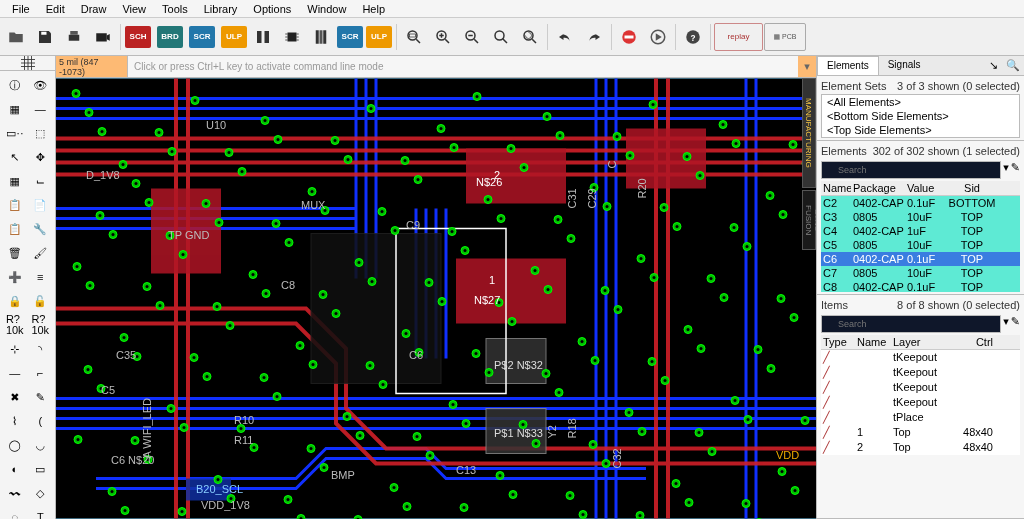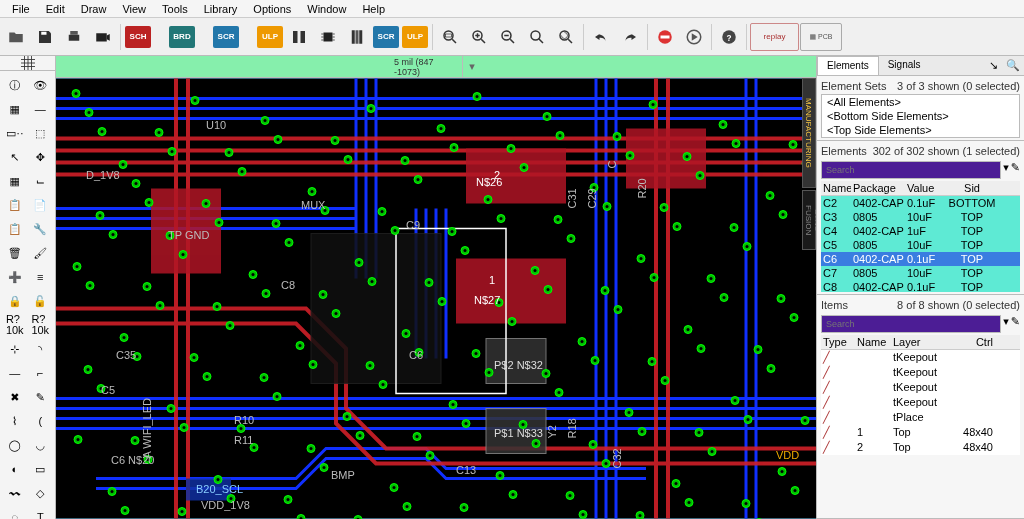--- a/index.html
+++ b/index.html
@@ -11,38 +11,38 @@
 .tbtn svg { width:18px; height:18px; }
 .sep { width:1px; height:26px; background:#ccc; margin:0 2px; }
 .badge { width:28px; height:22px; display:flex; align-items:center; justify-content:center; font-size:8px; font-weight:bold; color:#fff; border-radius:2px; }
 .lower { display:flex; height:463px; }
 .palette { width:56px; background:#f4f4f4; border-right:1px solid #bbb; display:flex; flex-direction:column; }
 .grid-icon { height:26px; border-bottom:1px solid #bbb; display:flex; align-items:center; justify-content:center; }
 .tool-grid { flex:1; display:grid; grid-template-columns:1fr 1fr; gap:0; padding:2px; }
 .tcell { display:flex; align-items:center; justify-content:center; height:24px; }
 .tcell svg,.tcell span { font-size:14px; }
 .canvas-wrap { flex:1; display:flex; flex-direction:column; background:#ddd; }
-.cmdrow { height:22px; display:flex; align-items:center; background:#86efac; border-bottom:1px solid #bbb;justify-content:center; }
+.cmdrow { height:22px; display:flex; align-items:center; background:#fdba74; border-bottom:1px solid #bbb; }
 .coord { width:72px; font-size:9px; padding:0 3px; color:#333; border-right:1px solid #bbb; height:100%; display:flex; align-items:center;}
 .cmdline { flex:1; padding:0 6px; color:#999; font-size:10px; height:100%; display:flex; align-items:center; background:#f6f6f6; }
 .canvas { flex:1; background:#7dd3fc; position:relative; overflow:hidden; }
 .canvas svg { width:100%; height:100%; }
 .sidelabel { position:absolute; top:0; right:0; width:14px; background:#222; color:#ccc; font-size:8px; writing-mode:vertical-lr; text-align:center; padding:4px 1px; border:1px solid #555;}
 .sidelabel.a{top:0;height:110px;background:#333;color:#f5c542;}
 .sidelabel.b{top:112px;height:60px;background:#1a1a1a;color:#888;}
 .dm { width:208px; background:#f6f6f6; border-left:1px solid #bbb; display:flex; flex-direction:column; overflow:hidden;}
 .dm-title { height:20px; display:flex; align-items:center; justify-content:space-between; padding:0 4px; border-bottom:1px solid #bbb; font-size:10px; background:#eee;}
 .dm-title .icons { display:flex; gap:2px;}
 .tabs { display:flex; border-bottom:1px solid #bbb; background:#eaeaea;}
 .tab { padding:3px 9px; font-size:10px;}
 .tab.active { background:#fff; border-top:1px solid #bbb; border-left:1px solid #bbb; border-right:1px solid #bbb;}
 .pane { border-bottom:1px solid #bbb; padding:2px 4px;}
 .pane-hdr { display:flex; justify-content:space-between; font-size:9px; color:#333; padding:2px 0;}
 .srch-row{display:flex;gap:2px;margin:2px 0;}
-.srch{flex:1;height:18px;padding:0 4px;font-size:9px;color:#999;border:1px solid #bbb;background:#4c1d95;}
+.srch{flex:1;height:18px;padding:0 16px;font-size:9px;color:#999;border:1px solid #bbb;background:#0f172a;}
 .list{background:#fff;border:1px solid #bbb;font-size:9px;max-height:54px;overflow:auto;}
 .list div{padding:1px 5px;}
 .thdr{display:flex;background:#eee;font-size:9px;border-bottom:1px solid #ccc;}
 .thdr span,.trow span{padding:1px 2px;overflow:hidden;white-space:nowrap;}
 .trow{display:flex;font-size:9px;}
 .trow.sel{background:#3a7de0;color:#fff;}
 .c1{width:30px}.c2{width:54px}.c3{width:40px}.c4{width:54px;text-align:center;}
 .i1{width:34px}.i2{width:36px}.i3{width:56px}.i4{width:48px;text-align:right;}
 svg.ico{width:14px;height:14px;}
 </style>
@@ -79,21 +79,21 @@
         <rect x="7" y="4" width="10" height="5" fill="#555"></rect>
       </svg>
     </div>
   <div class="tbtn">
       <svg viewBox="0 0 24 24">
         <rect x="3" y="7" width="14" height="11" fill="#222"></rect>
         <path d="M17 10l4-2v9l-4-2z" fill="#222"></path>
       </svg>
     </div>
   <div class="sep"></div>
-  <div id="badges" style="display:flex;gap:16px">
+  <div id="badges" style="display:flex;gap:4px">
       <div class="tbtn">
         <div class="badge" style="background:#b22">SCH</div>
       </div>
       <div class="tbtn">
         <div class="badge" style="background:#277">BRD</div>
       </div>
       <div class="tbtn">
         <div class="badge" style="background:#27a">SCR</div>
       </div>
       <div class="tbtn">
@@ -322,20 +322,21 @@
         </div>
         <div class="tcell">
           <span style="font-size:11px;white-space:pre;line-height:1">T</span>
         </div>
       </div>
   </div>
 
   <div class="canvas-wrap">
     <div class="cmdrow">
       <div class="coord">5 mil (847 -1073)</div>
+      <div class="cmdline">Click or press Ctrl+L key to activate command line mode</div>
       <div style="width:18px;text-align:center;color:#666">▾</div>
     </div>
     <div class="canvas">
       <svg viewBox="0 0 760 440">
         <rect width="760" height="440" fill="#000"></rect>
         <g stroke="#1030ff" stroke-width="3" fill="none">
           <path d="M0 20h760M0 30h760M0 40h760M0 130h300M0 140h300M0 150h300M0 320 h760 M0 330h760M0 340h760M0 350h760"></path>
           <path d="M300 0v200M310 0v200M320 0v200M540 0v440M550 0v440M560 0v440M690 0v440M700 0v440"></path>
           <path d="M40 400h200l30-30h100l20 20h200M40 410h200l30-30h100l20 20h200"></path>
           <path d="M360 130v150M370 130v150M380 130v150M390 130v150"></path>

